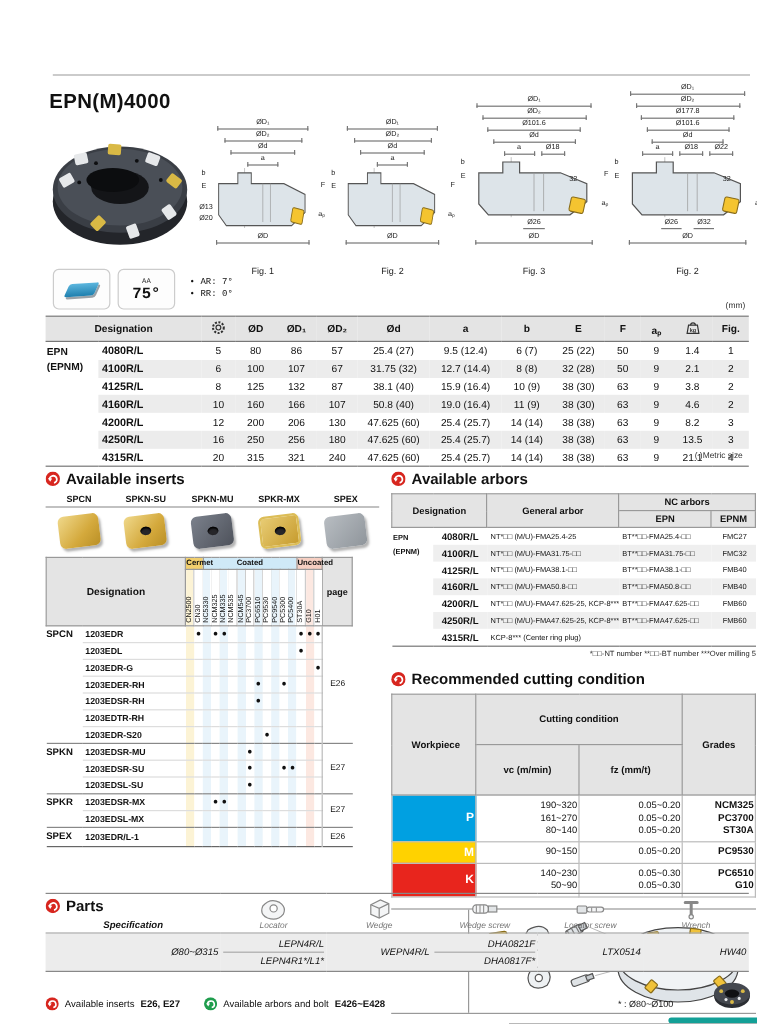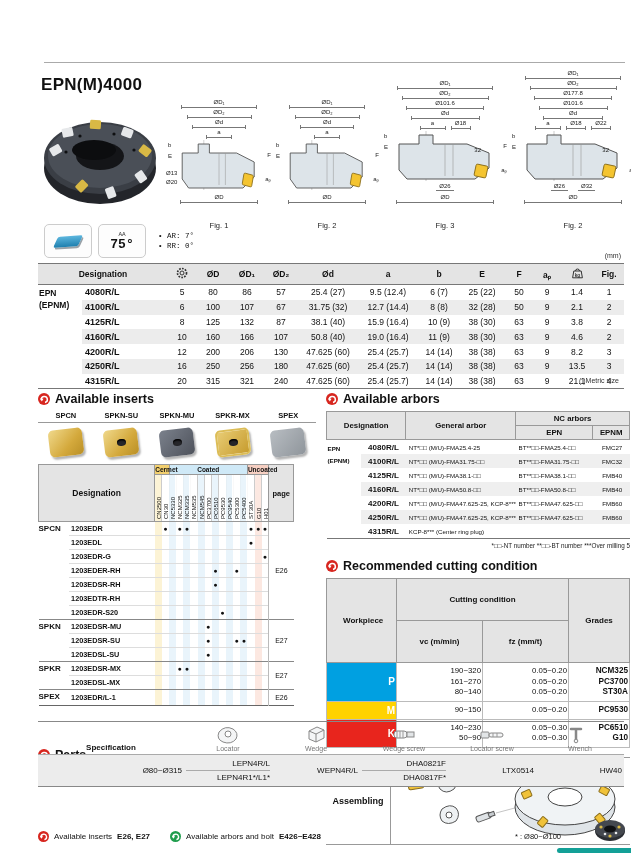--- a/index.html
+++ b/index.html
@@ -100,21 +100,21 @@
   .cutting td{border:1px solid #bbb;text-align:right;padding:3px 1px;}
   .iso{font-weight:bold;color:#fff;font-size:10px;}
   .cond div{font-size:7.8px;line-height:10.5px;}
   .grades div{font-size:8.2px;font-weight:bold;line-height:10.5px;}
   
   .assembling{display:flex;border-top:1px solid #999;border-bottom:1px solid #999;margin-top:9px;height:86px;align-items:stretch;}
   .asm-label{flex:0 0 64px;display:flex;align-items:center;justify-content:center;font-size:9px;font-weight:bold;border-right:1px solid #999;}
   .asm-art{flex:1;display:flex;align-items:center;justify-content:center;}
   
   .parts-h{position:absolute;top:748px;left:38px;}
-  .parts-wrap{position:absolute;top:721px;left:38px;}
+  .parts-wrap{position:absolute;top:744px;left:38px;font-style:italic;}
   .parts{border-collapse:collapse;table-layout:fixed;width:586px;border-top:1.5px solid #888;border-bottom:1.5px solid #888;}
   .parts th{border-bottom:1px solid #aaa;padding:2px;vertical-align:bottom;}
   .p-spec-h{font-size:8px;font-weight:bold;}
   .p-lab{font-size:7px;color:#777;font-weight:normal;margin-top:1px;text-align:center;}
   .p-icon{display:flex;justify-content:center;}
   .parts td{background:#ececec;text-align:right;font-size:8px;padding:3px 2px;vertical-align:middle;}
   .p-val div{line-height:11px;}
   .p-val div.sep{border-top:1px solid #aaa;margin-top:1px;padding-top:1px;}
   
   .footer{position:absolute;top:831px;left:38px;right:70px;display:flex;align-items:center;gap:5px;font-size:8px;}

